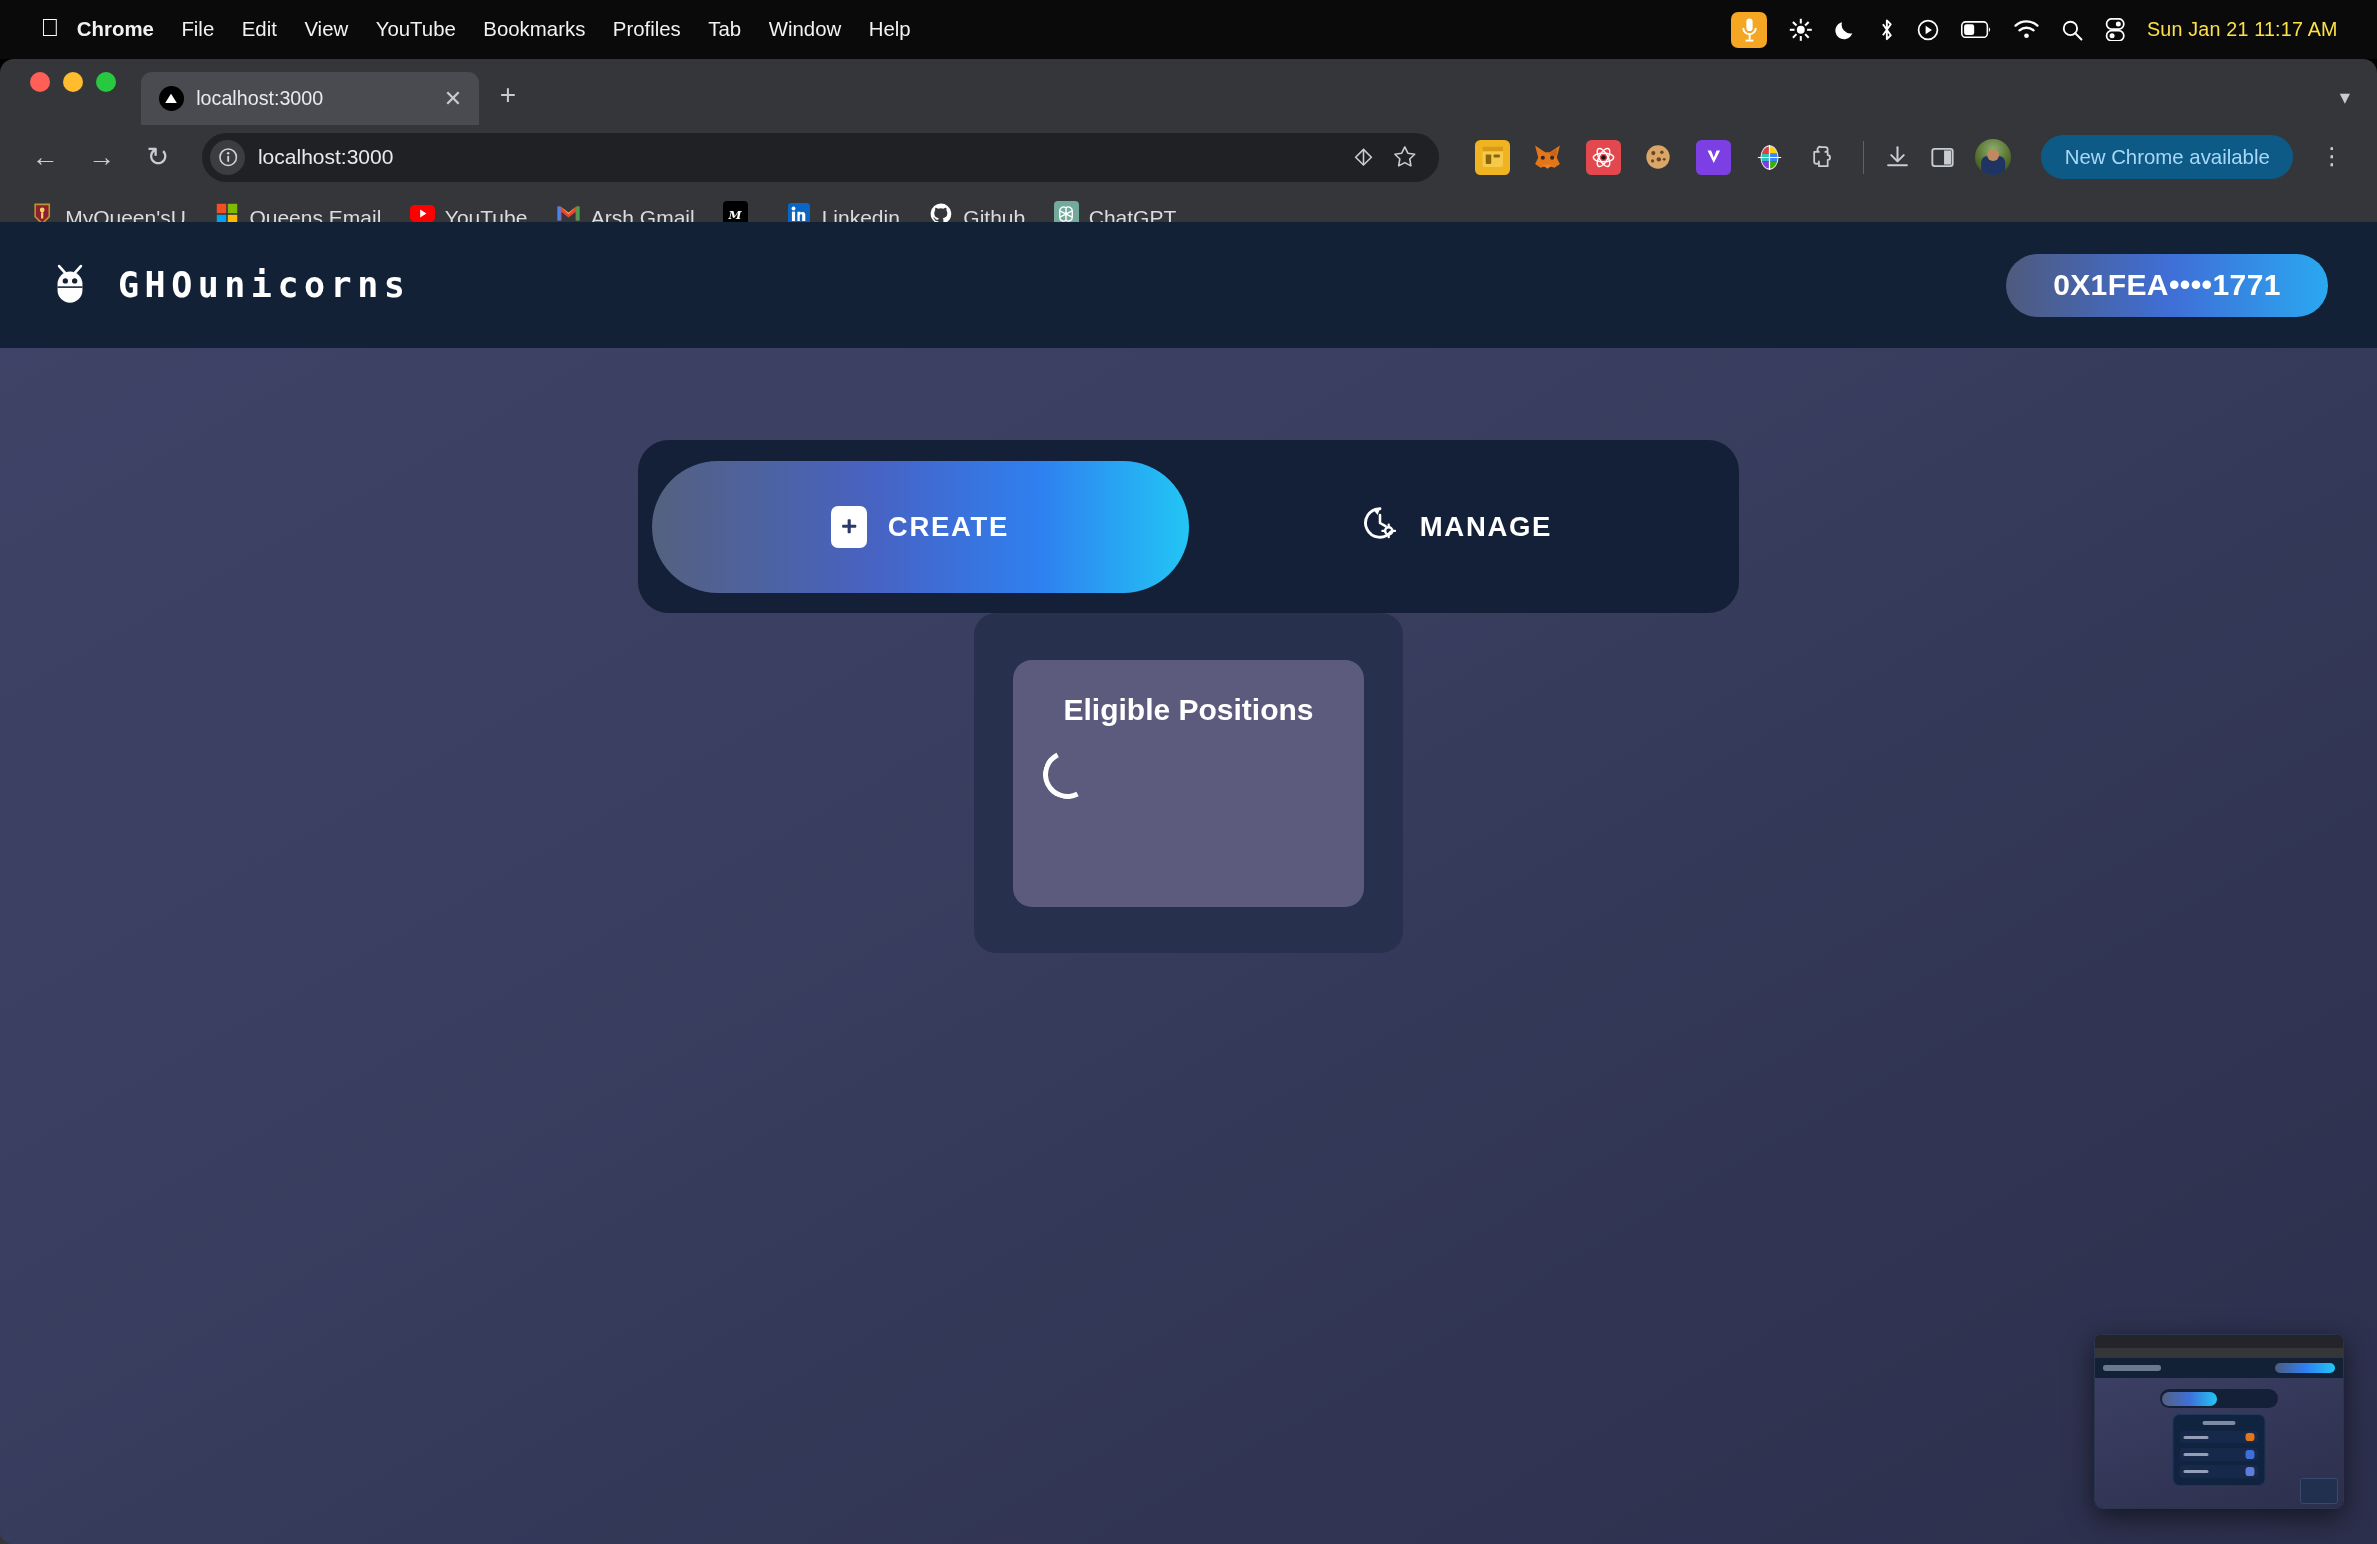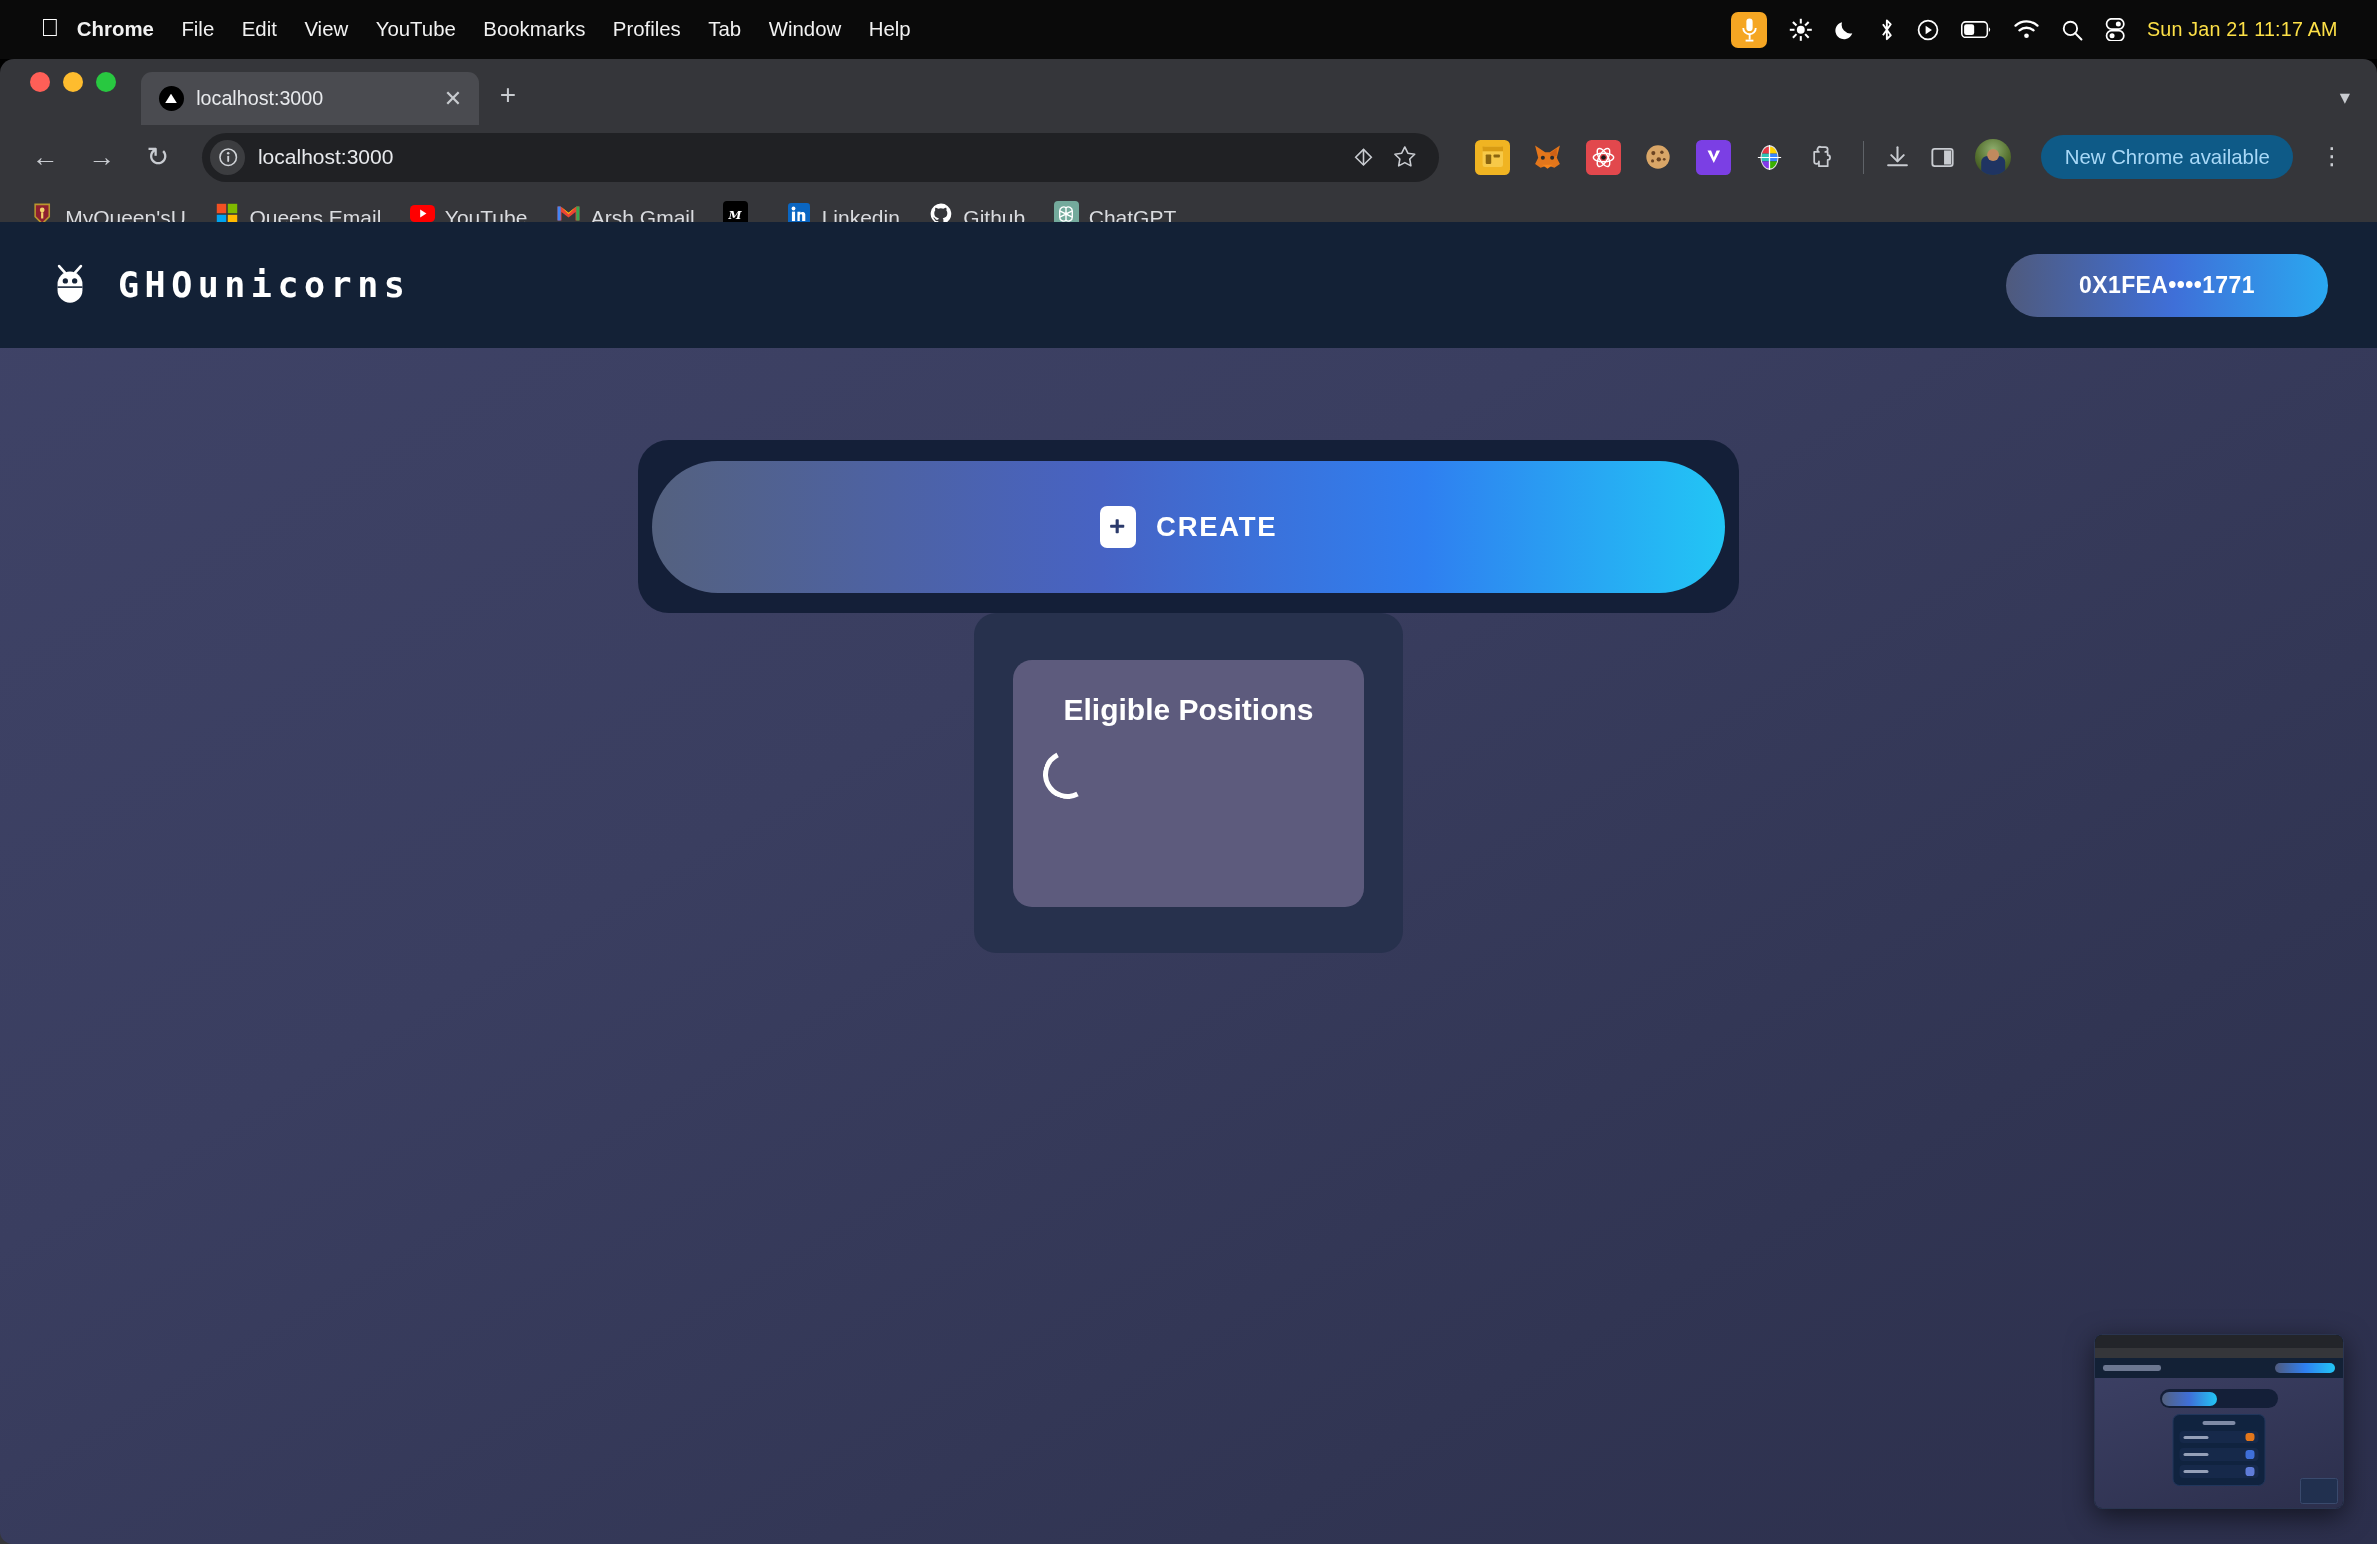--- a/index.html
+++ b/index.html
@@ -145,21 +145,21 @@
   }
   .brand { display: flex; align-items: center; gap: 27px; }
   .brand-name {
     color: #fff; font-size: 35px; font-weight: bold;
     letter-spacing: 5.5px; font-family: "DejaVu Sans Mono", monospace;
   }
   .wallet-pill {
     min-width: 322px; height: 63px; border-radius: 35px;
     background: linear-gradient(90deg, #4f5a7d 0%, #3f6fd8 52%, #2aa8f0 100%);
     display: flex; align-items: center; justify-content: center;
-    color: #fff; font-size: 23px; font-weight: bold; letter-spacing: 0.4px;
+    color: #fff; font-size: 30px; font-weight: bold; letter-spacing: 0.4px;
     padding: 0 36px;
   }
 
   .main-area { display: flex; flex-direction: column; align-items: center; padding-top: 92px; }
 
   .tabs-card {
     width: 1101px; height: 173px; background: #141f38;
     border-radius: 31px; display: flex; align-items: center; padding: 14px;
   }
   .tab-pill {
@@ -558,20 +558,37 @@
 
     <div class="tabs-card">
       <div class="tab-pill active">
         <span class="plus-box">
           <svg width="20.4" height="20.4" viewBox="0 0 26 26">
               <rect x="11" y="4" width="4" height="18" rx="1" fill="#2b3a6b"></rect>
               <rect x="4" y="11" width="18" height="4" rx="1" fill="#2b3a6b"></rect>
             </svg>
         </span>
         <span>CREATE</span>
+      </div>
+      <div class="tab-pill">
+        <span>
+          <svg width="38" height="38" viewBox="0 0 48 48">
+            <path d="M24 6a18 18 0 1 0 14 29" stroke="#fff" stroke-width="3.6" fill="none" stroke-linecap="round"></path>
+            <path d="M24 6l-8 2 5 6z" fill="#fff"></path>
+            <path d="M24 14v10l7 4" stroke="#fff" stroke-width="3.2" fill="none" stroke-linecap="round" stroke-linejoin="round"></path>
+            <circle cx="35" cy="34" r="4.6" fill="none" stroke="#fff" stroke-width="3"></circle>
+            <g stroke="#fff" stroke-width="2.8" stroke-linecap="round">
+              <line x1="35" y1="26" x2="35" y2="29"></line>
+                <line x1="35" y1="39" x2="35" y2="42"></line>
+              <line x1="27" y1="34" x2="30" y2="34"></line>
+                <line x1="40" y1="34" x2="43" y2="34"></line>
+            </g>
+          </svg>
+        </span>
+        <span>MANAGE</span>
       </div>
     </div>
 
     <div class="positions-card">
       <div class="positions-inner">
         <div class="positions-title">Eligible Positions</div>
         <div class="spinner-wrap">
           <div class="spinner"></div>
         </div>
       </div>

